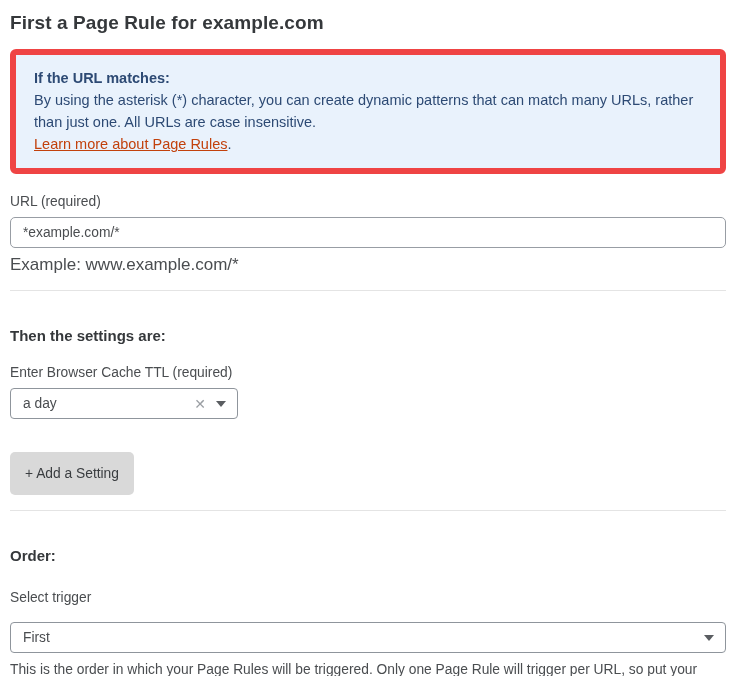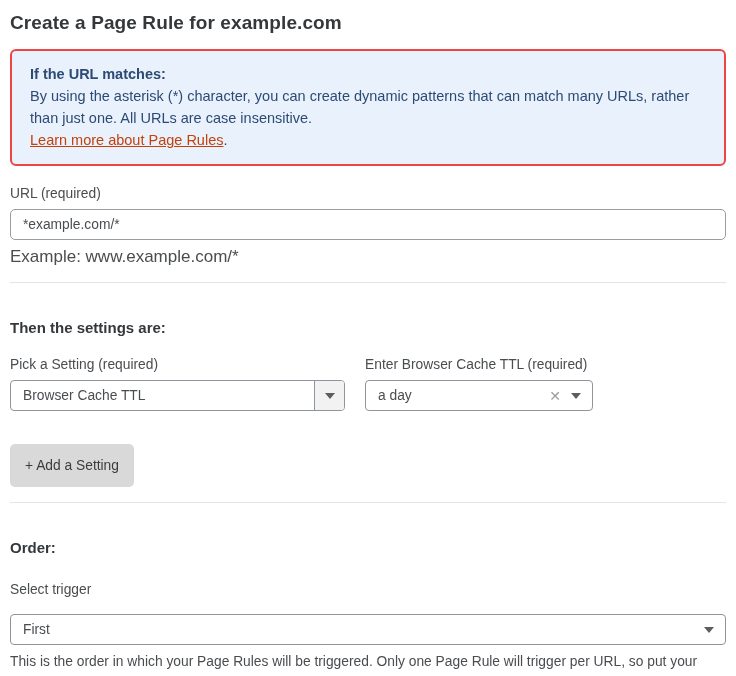--- a/index.html
+++ b/index.html
@@ -12,21 +12,21 @@
   }
   .page-title {
     font-size: 19px;
     font-weight: bold;
     color: #35383b;
     margin: 2px 0 15px 0;
     letter-spacing: 0.1px;
   }
   .info-box {
     background: #e9f2fc;
-    border: 2px solid #ef4444;
+    border: 6px solid #ef4444;
     border-radius: 6px;
     padding: 12px 18px 13px 18px;
     color: #2d4a74;
     font-size: 14.5px;
     line-height: 22px;
     margin-bottom: 20px;
   }
   .info-box .info-heading { font-weight: bold; }
   .info-box a {
     color: #c2410c;
@@ -140,46 +140,37 @@
     display: flex;
     gap: 10px;
   }
   .mt26 { margin-top: 26px; }
 </style>
 </head>
 <body>
 
 
 
-<h1 class="page-title">Create a Page Rule for example.com</h1>
+<h1 class="page-title">First a Page Rule for example.com</h1>
 
 <div class="info-box">
   <div class="info-heading">If the URL matches:</div>
   <div>By using the asterisk (*) character, you can create dynamic patterns that can match many URLs, rather than just one. All URLs are case insensitive.</div>
   <div><a>Learn more about Page Rules</a><span>.</span></div>
 </div>
 
 <div class="field-label">URL (required)</div>
 <input class="text-input" type="text" value="*example.com/*" style="">
 <div class="hint-text">Example: www.example.com/*</div>
 
 <hr class="divider">
 
 <div class="section-heading">Then the settings are:</div>
 
 <div class="settings-row">
-  <div class="col-setting">
-    <div class="field-label">Pick a Setting (required)</div>
-    <div class="select-box">
-      <div class="select-value">Browser Cache TTL</div>
-      <div class="select-arrow-block">
-        <span class="caret-down"></span>
-      </div>
-    </div>
-  </div>
   <div class="col-ttl">
     <div class="field-label">Enter Browser Cache TTL (required)</div>
     <div class="select-box">
       <div class="select-value">a day</div>
       <span class="clear-x">✕</span>
       <span class="caret-pad">
         <span class="caret-down"></span>
       </span>
     </div>
   </div>

